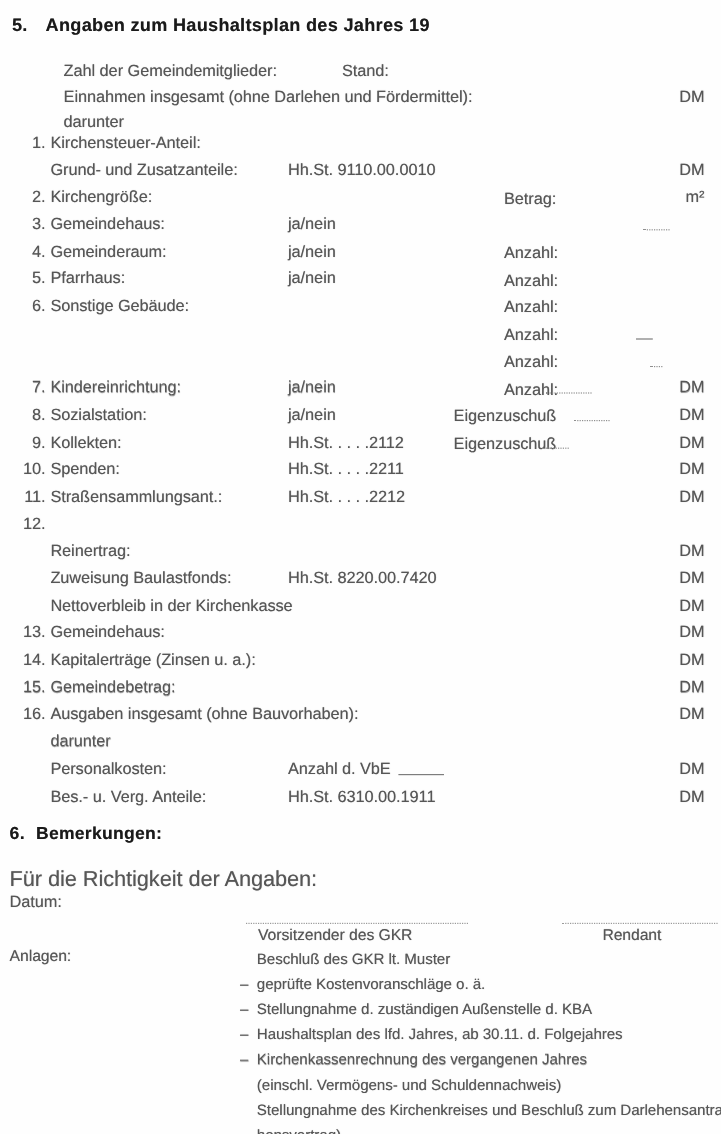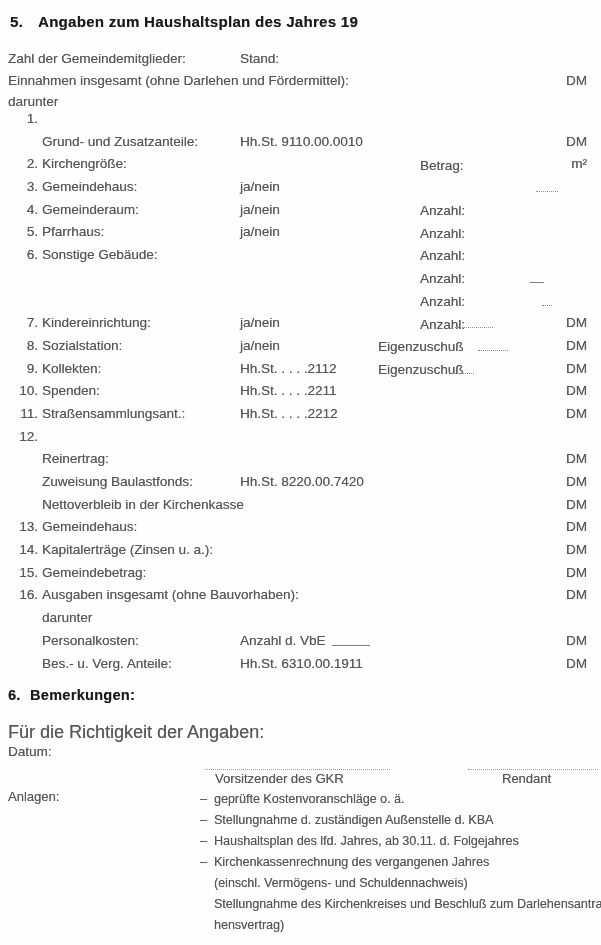--- a/index.html
+++ b/index.html
@@ -11,21 +11,21 @@
     color:#565656;
     overflow:hidden;
     text-shadow:0.2px 0.2px 0.6px rgba(110,110,110,0.75);
   }
   .bold{font-weight:bold;color:#1a1a1a;text-shadow:0.2px 0.2px 0.4px rgba(40,40,40,0.6);}
   .abs{position:absolute;white-space:nowrap;}
   
   .title5{top:13px;font-size:15px;letter-spacing:0.3px;}
   
   .introw{position:relative;height:21.5px;font-size:13.5px;}
-  .introw span{position:absolute;top:0;line-height:21.5px;white-space:nowrap;}
+  .introw span{position:absolute;top:0;line-height:21.5px;white-space:nowrap;margin-left:45px;}
   .intro{position:absolute;top:48px;left:0;right:0;}
   
   .form{position:absolute;top:108px;left:0;right:0;}
   .frow{position:relative;height:22.7px;font-size:13.5px;}
   .frow span{position:absolute;top:0;line-height:22.7px;white-space:nowrap;}
   .num{left:8px;width:30px;text-align:right;}
   .lbl{left:42px;}
   .l0{left:8px;}
   .mid{left:240px;}
   .c3{left:420px;margin-top:24px;}
@@ -66,20 +66,21 @@
     </div>
     <div class="introw">
       <span class="l0">darunter</span>
     </div>
   </div>
 
   <div class="form">
 
     <div class="frow">
       <span class="num">1.</span>
+      <span class="lbl">Kirchensteuer-Anteil:</span>
     </div>
 
     <div class="frow">
       <span class="lbl">Grund- und Zusatzanteile:</span>
       <span class="mid">Hh.St. 9110.00.0010</span>
       <span class="c3">Betrag:</span>
       <span class="unit">DM</span>
     </div>
 
     <div class="frow">
@@ -236,20 +237,23 @@
   <span class="abs datum">Datum:</span>
 
   <span class="sigline" style="left:205px;top:769px;width:185px"></span>
   <span class="sigline" style="left:468px;top:769px;width:130px"></span>
   <span class="abs siglabel" style="left:215px;top:771px">Vorsitzender des GKR</span>
   <span class="abs siglabel" style="left:502px;top:771px">Rendant</span>
 
   <span class="abs anlagen-label">Anlagen:</span>
   <div class="anlagen">
     <div class="arow">
+      <span class="atext">Beschluß des GKR lt. Muster</span>
+    </div>
+    <div class="arow">
       <span class="adash">–</span>
       <span class="atext">geprüfte Kostenvoranschläge o. ä.</span>
     </div>
     <div class="arow">
       <span class="adash">–</span>
       <span class="atext">Stellungnahme d. zuständigen Außenstelle d. KBA</span>
     </div>
     <div class="arow">
       <span class="adash">–</span>
       <span class="atext">Haushaltsplan des lfd. Jahres, ab 30.11. d. Folgejahres</span>

